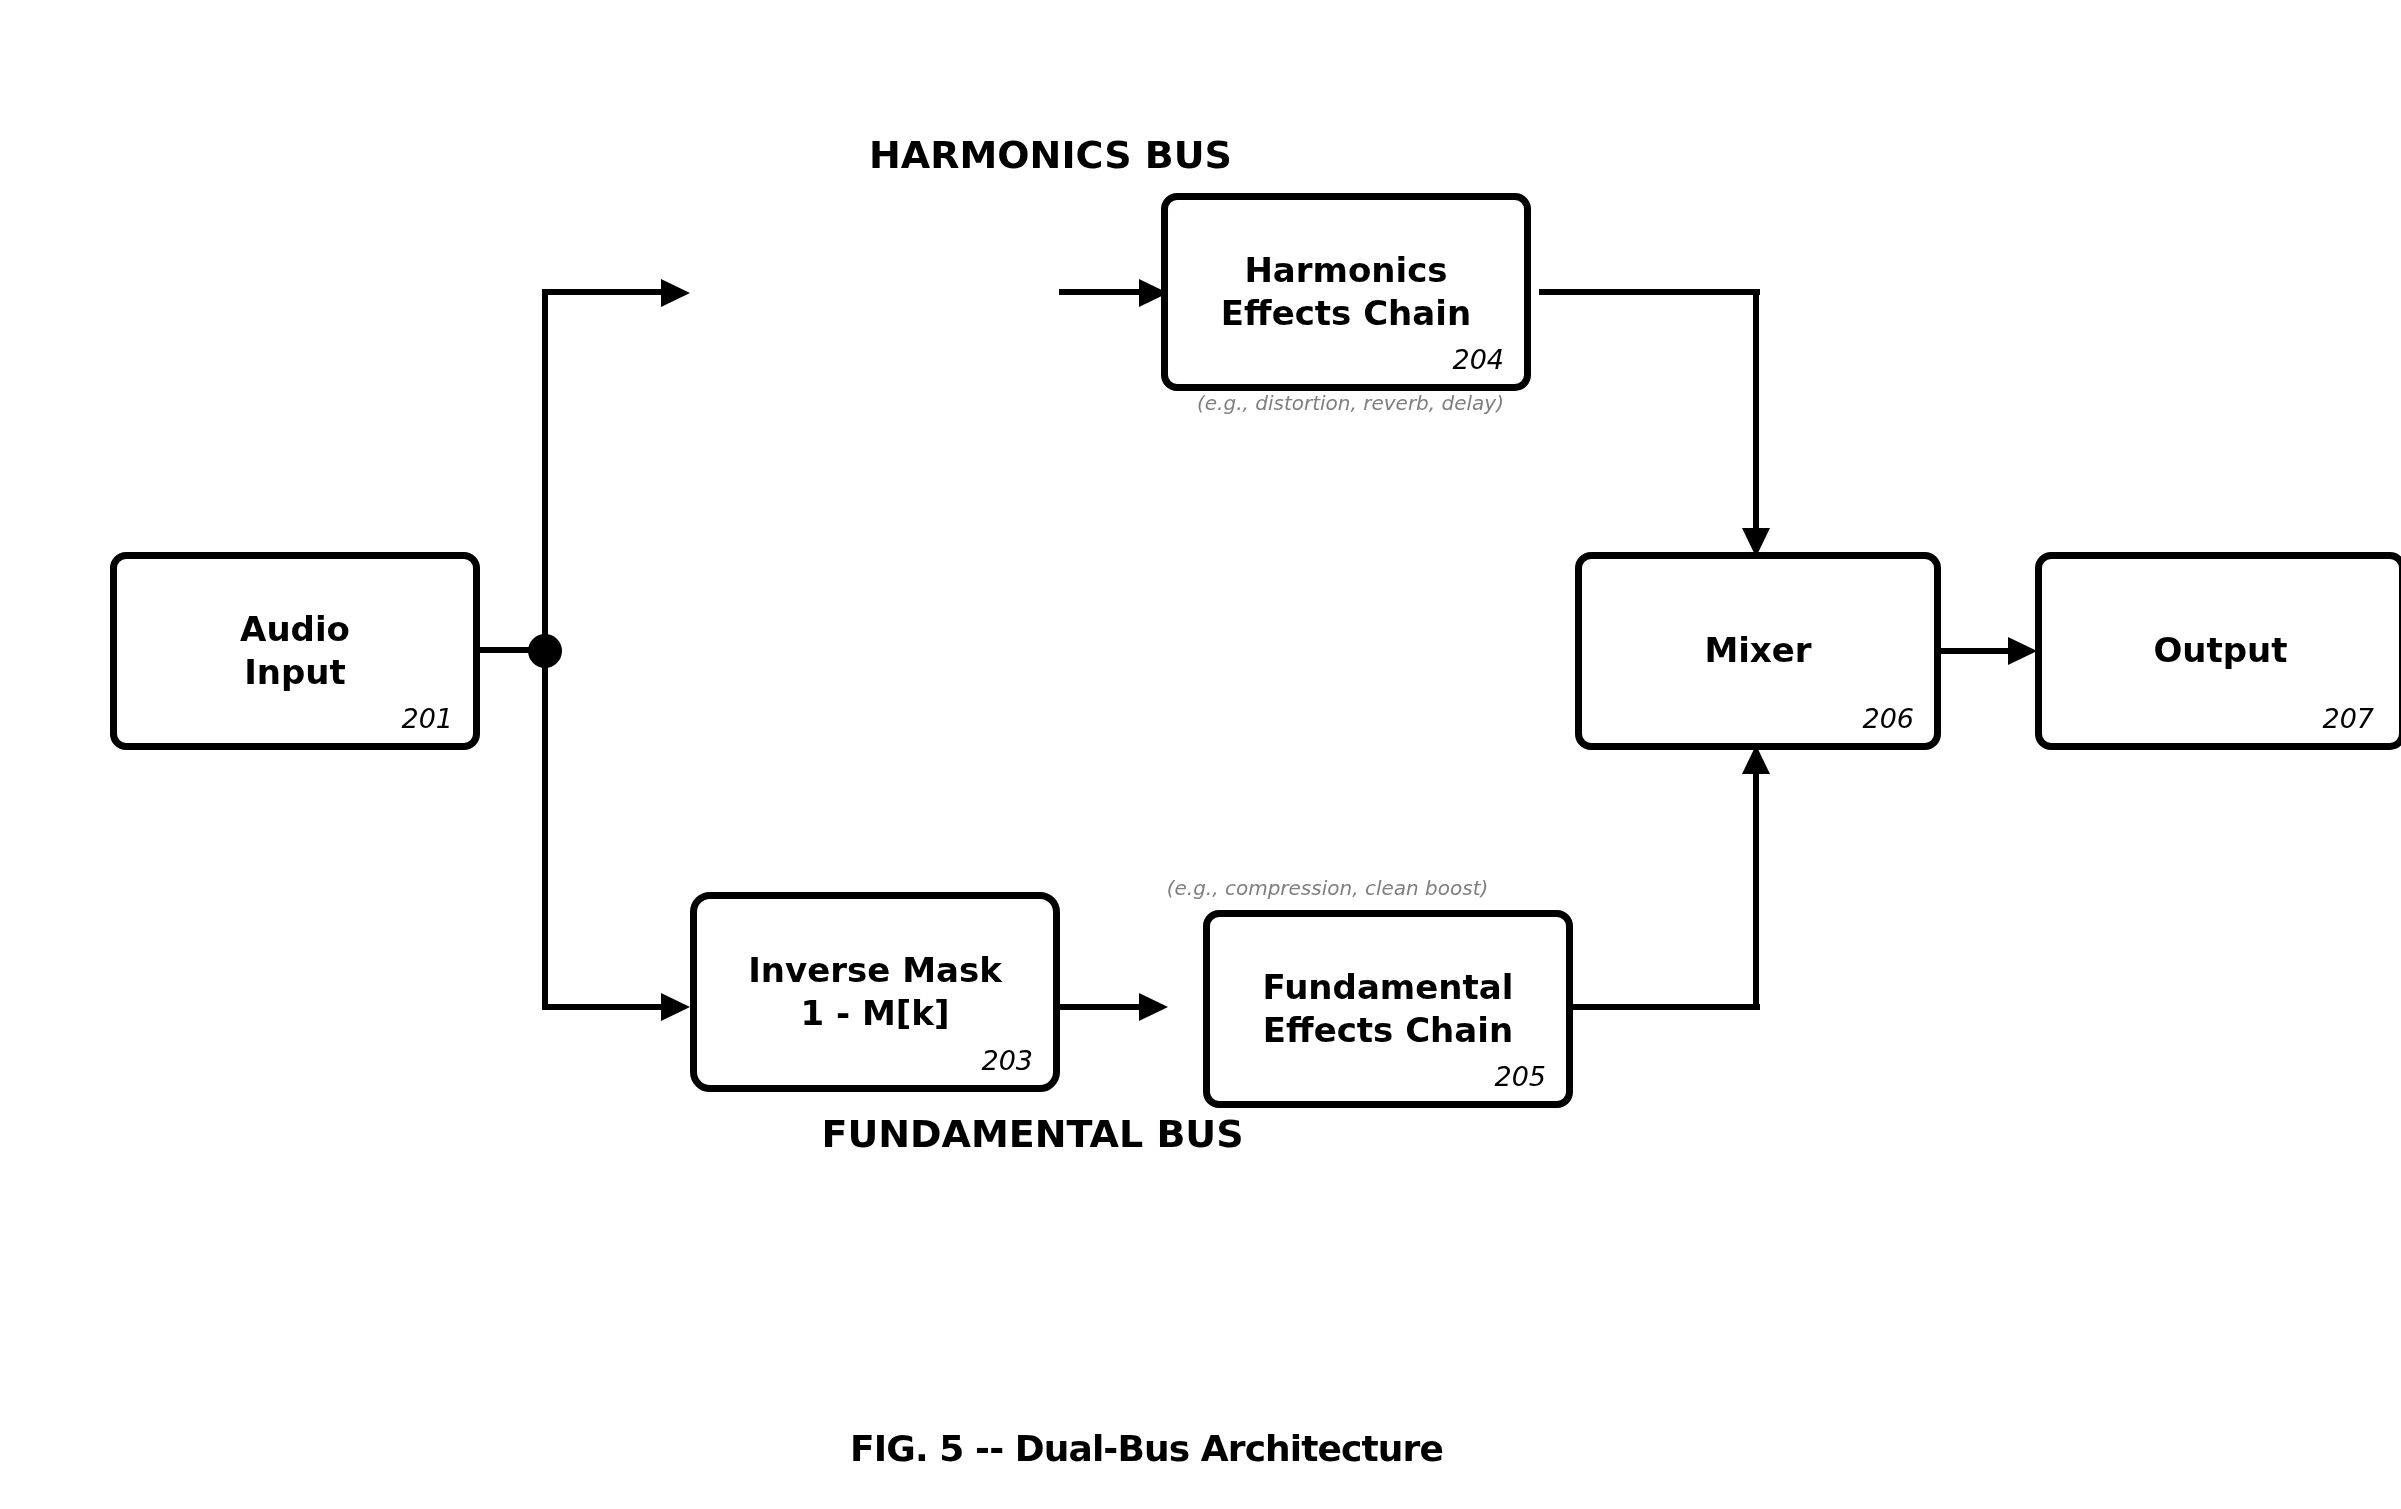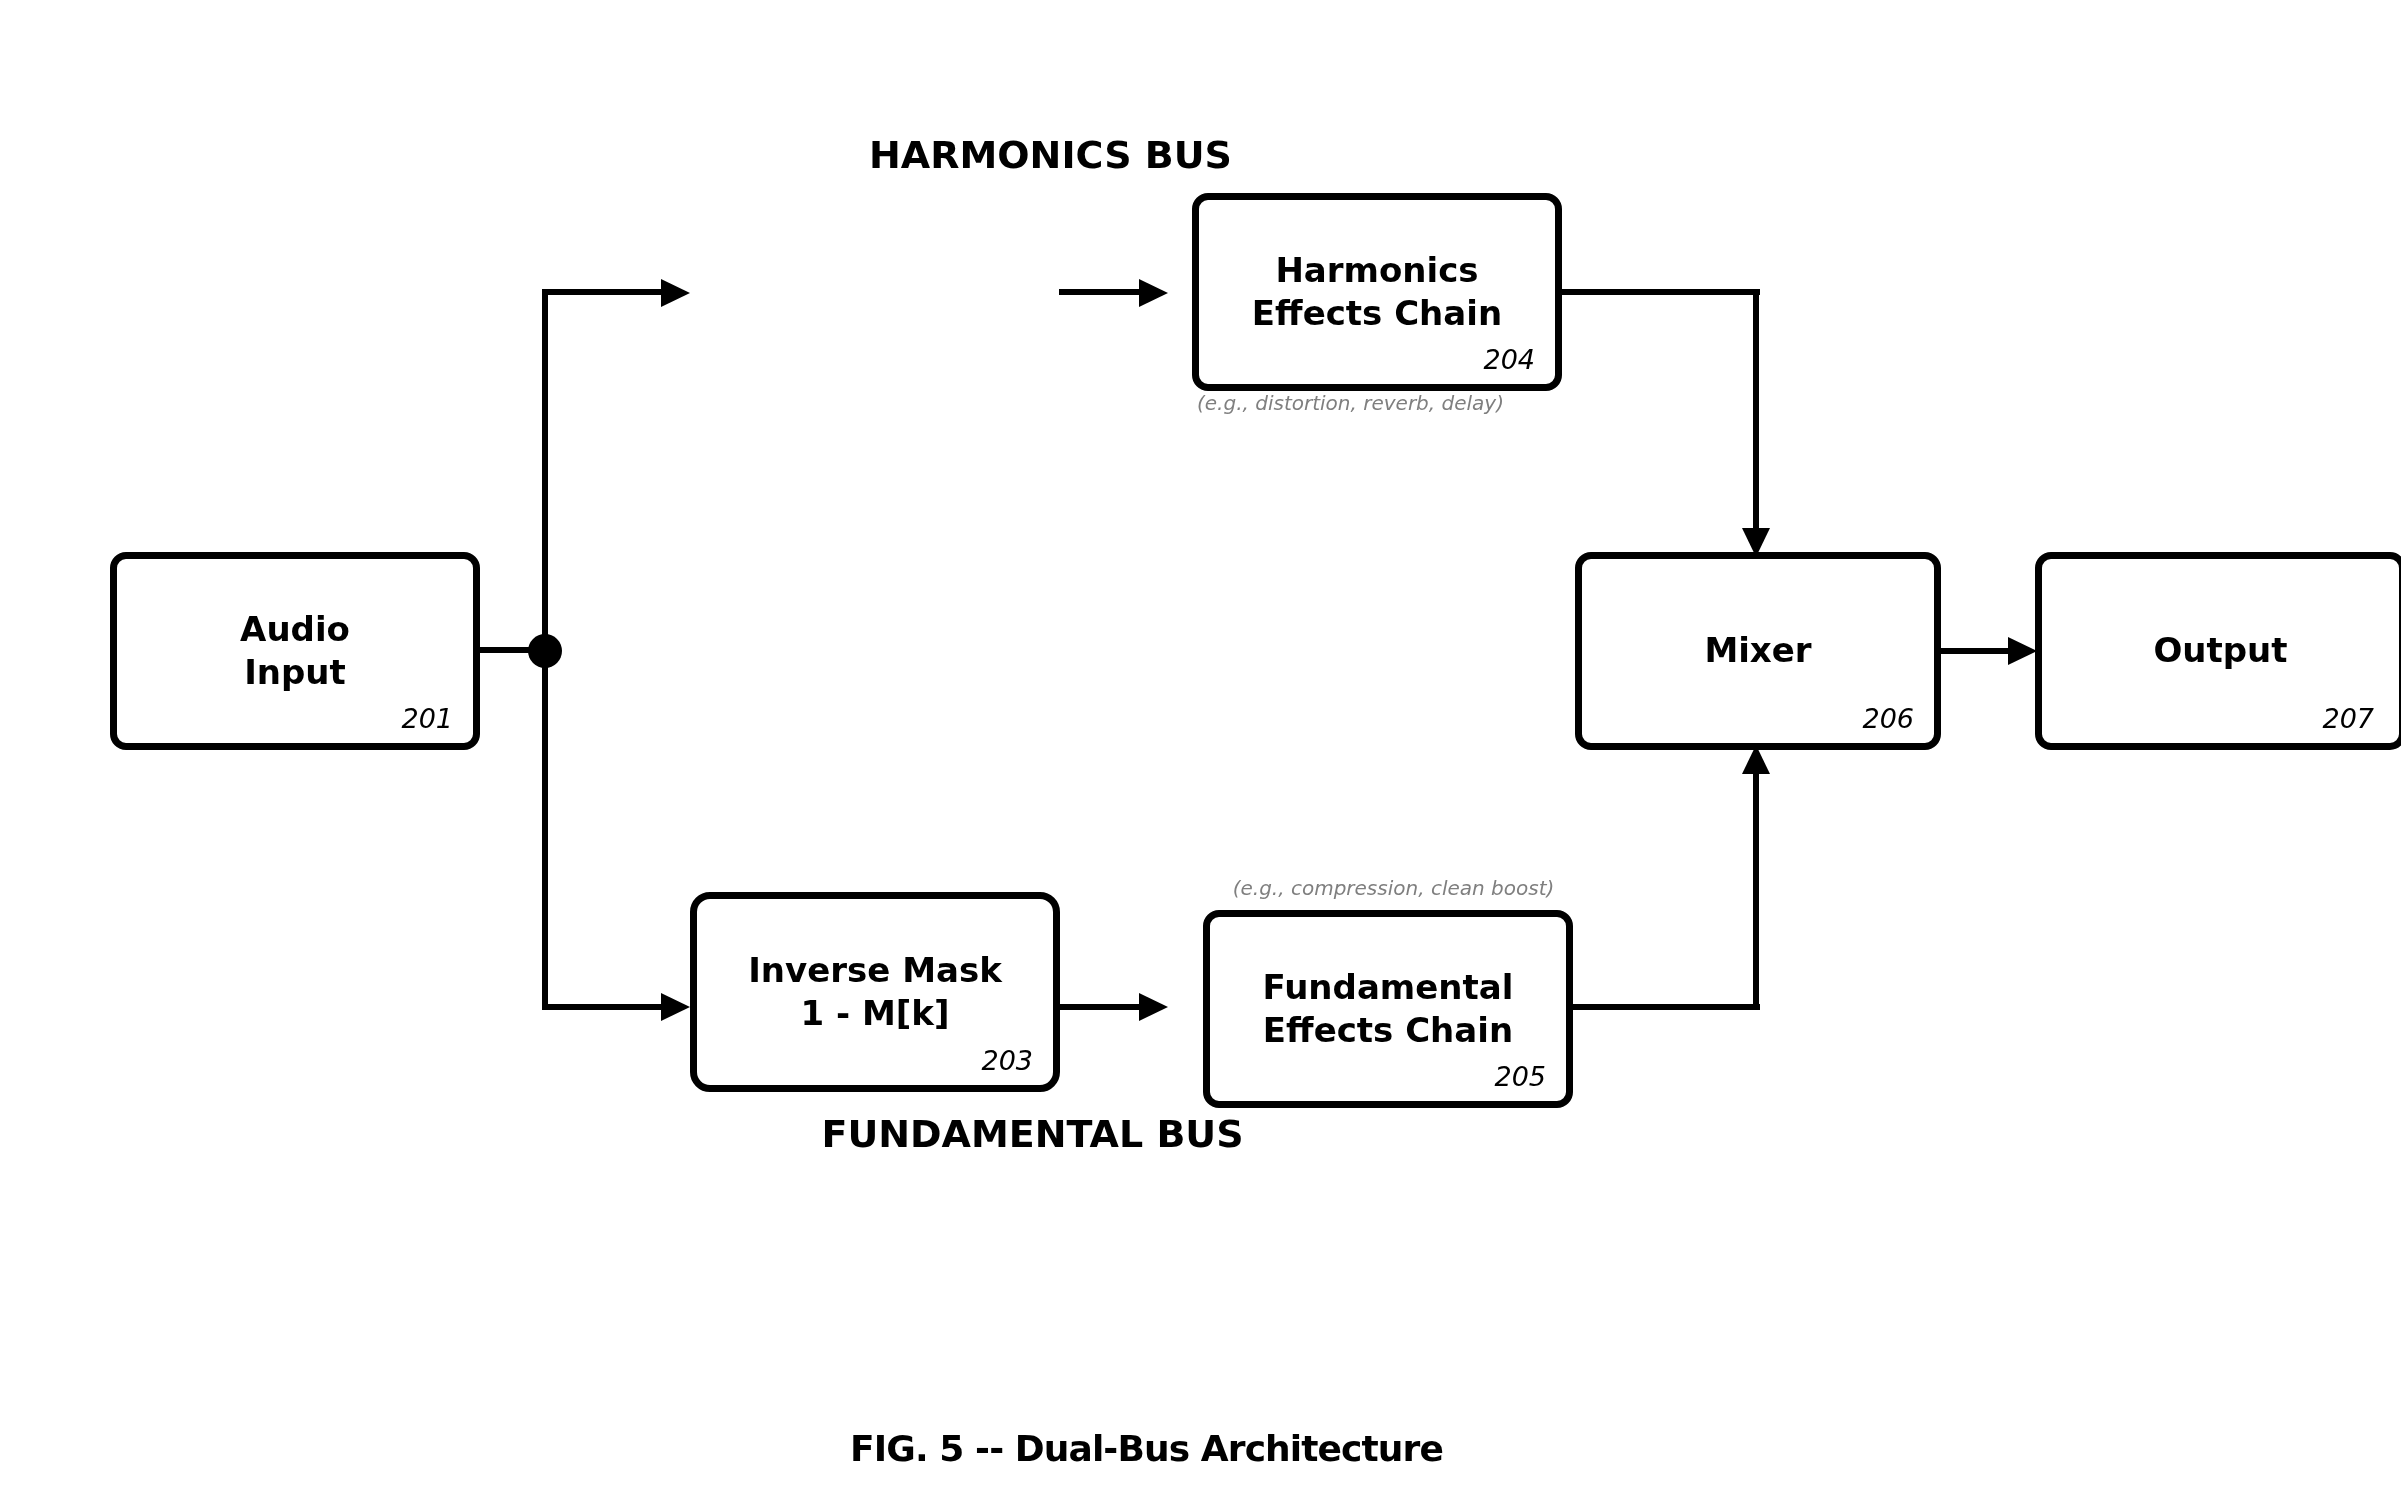--- a/index.html
+++ b/index.html
@@ -141,21 +141,21 @@
   <div class="hline" style="left:1941px; top:648px; width:74px;"></div>
   <div class="arrow-right" style="left:2008px; top:637px;"></div>
 
   <div class="node" style="left:110px; top:552px; width:370px; height:198px;">
     <div class="node-label">Audio
 Input</div>
     <div class="node-ref">201</div>
   </div>
 
 
-  <div class="node" style="left:1192px; top:193px; width:370px; height:198px;">
+  <div class="node" style="left:1161px; top:193px; width:370px; height:198px;">
     <div class="node-label">Harmonics
 Effects Chain</div>
     <div class="node-ref">204</div>
   </div>
 
   <div class="node" style="left:690px; top:892px; width:370px; height:200px;border-radius:20px;">
     <div class="node-label">Inverse Mask
 1 - M[k]</div>
     <div class="node-ref">203</div>
   </div>
@@ -170,18 +170,18 @@
     <div class="node-label">Mixer</div>
     <div class="node-ref">206</div>
   </div>
 
   <div class="node" style="left:2035px; top:552px; width:371px; height:198px;">
     <div class="node-label">Output</div>
     <div class="node-ref" style="right:25px;">207</div>
   </div>
 
   <div class="annotation" style="left:1062px; top:391px;">(e.g., distortion, reverb, delay)</div>
-  <div class="annotation" style="left:1105px; top:876px;">(e.g., compression, clean boost)</div>
+  <div class="annotation" style="left:1039px; top:876px;">(e.g., compression, clean boost)</div>
 
   <div class="caption" style="left:696px; top:1428px;">FIG. 5 -- Dual-Bus Architecture</div>
 
 </div>
 
 
 </body></html>

